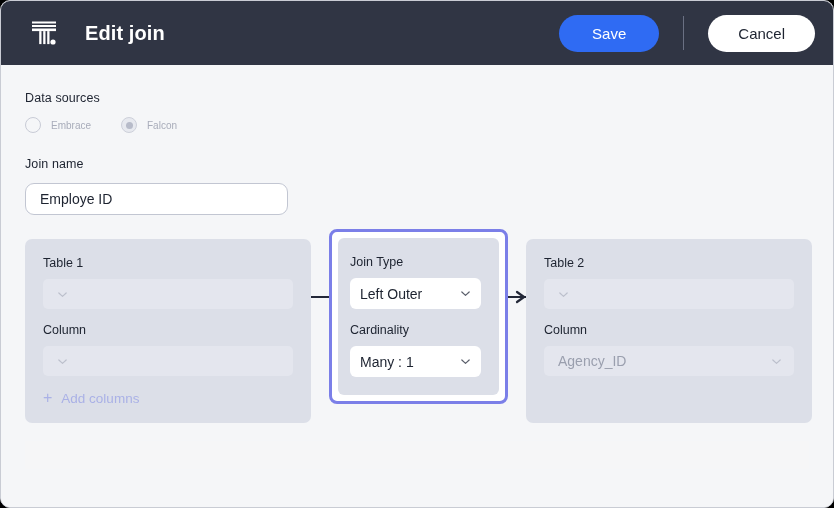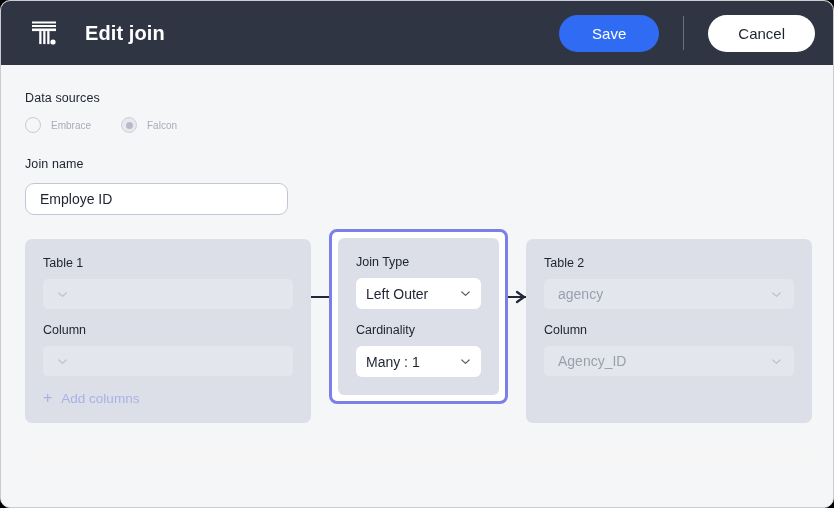--- a/index.html
+++ b/index.html
@@ -226,21 +226,21 @@
     border-radius: 8px;
     padding: 6px;
     background: #ffffff;
     flex: 0 0 auto;
     align-self: flex-start;
     margin-top: -10px;
   }
   .center-inner {
     background: #dcdfe8;
     border-radius: 6px;
-    padding: 17px 18px 18px 18px;
+    padding: 17px 18px 18px 12px;
     width: 161px;
   }
   .select-active {
     height: 31px;
     background: #ffffff;
     border-radius: 6px;
     display: flex;
     align-items: center;
     justify-content: space-between;
     gap: 13px;
@@ -356,21 +356,20 @@
       <div class="connector">
         <div class="conn-line"></div>
         <svg class="conn-arrow" viewBox="0 0 12 14">
           <path d="M2 2 L9 7 L2 12" fill="none" stroke="#232838" stroke-width="2.2" stroke-linecap="round" stroke-linejoin="round"></path>
         </svg>
       </div>
 
       <div class="table-card">
         <div class="card-label">Table 2</div>
         <div class="select-disabled">
-          <span class="sel-text">agency</span>
           <svg class="chev" viewBox="0 0 12 12">
               <path d="M2 4.3 L6 8 L10 4.3" fill="none" stroke="#b5b9c6" stroke-width="1.3" stroke-linecap="round" stroke-linejoin="round"></path>
             </svg>
         </div>
         <div class="card-label">Column</div>
         <div class="select-disabled">
           <span class="sel-text">Agency_ID</span>
           <svg class="chev" viewBox="0 0 12 12">
               <path d="M2 4.3 L6 8 L10 4.3" fill="none" stroke="#b5b9c6" stroke-width="1.3" stroke-linecap="round" stroke-linejoin="round"></path>
             </svg>

